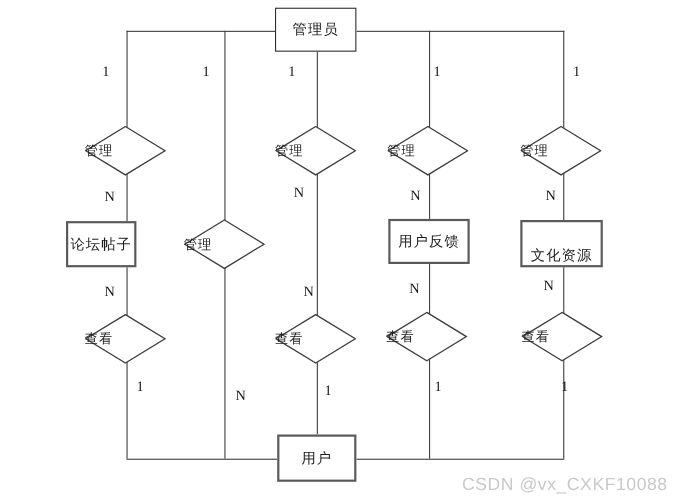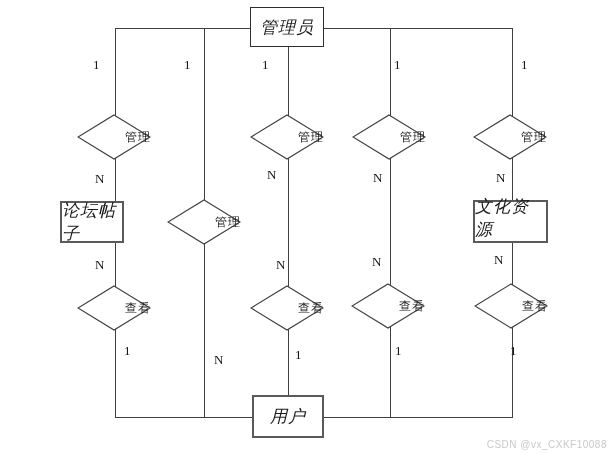--- a/index.html
+++ b/index.html
@@ -4,38 +4,38 @@
 <style>
   html,body{margin:0;padding:0;background:#ffffff;}
   .canvas{
     position:relative;width:613px;height:454px;background:#ffffff;overflow:hidden;
     font-family:"Liberation Sans",sans-serif;
   }
   .line{position:absolute;background:#3f3f3f;z-index:1;}
   .box{
     position:absolute;z-index:2;background:#ffffff;border:2px solid #5a5a5a;
     display:flex;align-items:center;justify-content:center;
-    font-size:17px;color:#1a1a1a;letter-spacing:1px;box-sizing:border-box;font-style:italic;
+    font-size:13px;color:#1a1a1a;letter-spacing:1px;box-sizing:border-box;
   }
   .box.thin{border-width:1px;border-color:#2e2e2e;}
   .diamond{
     position:absolute;z-index:2;width:74px;height:46px;
-    display:flex;align-items:center;justify-content:flex-end;
+    display:flex;align-items:center;justify-content:flex-start;
   }
   .diamond svg{position:absolute;left:0;top:0;width:74px;height:46px;}
   .diamond .dlabel{
     position:relative;z-index:3;font-size:12px;color:#1a1a1a;letter-spacing:1px;
   }
   .card{
     position:absolute;z-index:3;font-family:"Liberation Serif",serif;
     font-size:13px;color:#141414;line-height:13px;
   }
   .watermark{
     position:absolute;z-index:4;right:6px;bottom:4px;
-    font-size:10px;color:#c9c9c9;letter-spacing:0.5px;
+    font-size:16px;color:#c9c9c9;letter-spacing:0.5px;
   }
 </style>
 </head>
 <body>
 
 <div class="canvas">
 
   <div class="line" style="left:115px;top:28px;width:137px;height:1px;"></div>
   <div class="line" style="left:324px;top:28px;width:189px;height:1px;"></div>
   <div class="line" style="left:115px;top:28px;width:1px;height:389px;"></div>
@@ -76,20 +76,23 @@
   </div>
   <div class="diamond" style="left:473px;top:114px;">
     <svg viewBox="0 0 74 46">
         <polygon points="37,1 73,23 37,45 1,23" fill="#ffffff" stroke="#3f3f3f" stroke-width="1.2"></polygon>
       </svg>
     <span class="dlabel">管理</span>
   </div>
 
   <div class="box" style="left:60px;top:201px;width:64px;height:42px;">
     <span>论坛帖子</span>
+  </div>
+  <div class="box" style="left:353px;top:199px;width:74px;height:41px;">
+    <span>用户反馈</span>
   </div>
   <div class="box" style="left:473px;top:200px;width:75px;height:43px;align-items:flex-end;">
     <span>文化资源</span>
   </div>
 
   <div class="diamond" style="left:77px;top:285px;">
     <svg viewBox="0 0 74 46">
         <polygon points="37,1 73,23 37,45 1,23" fill="#ffffff" stroke="#3f3f3f" stroke-width="1.2"></polygon>
       </svg>
     <span class="dlabel">查看</span>

